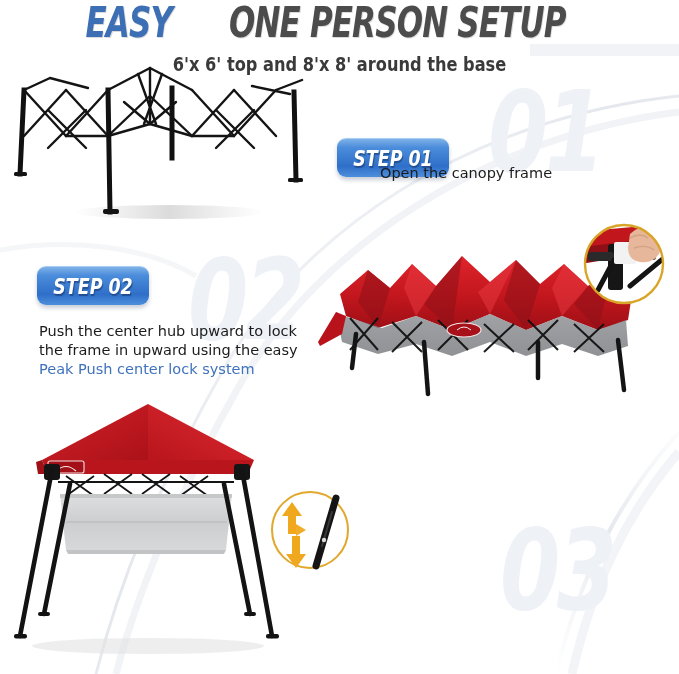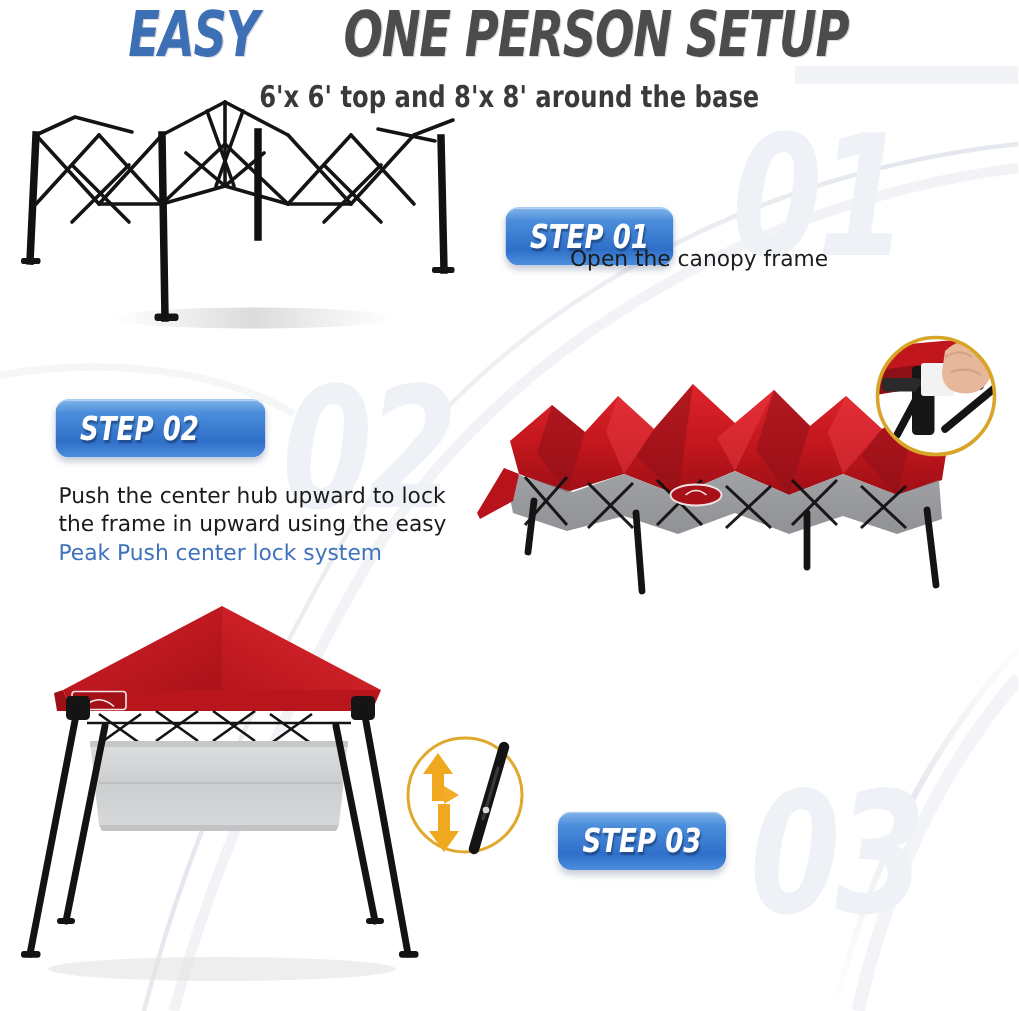--- a/index.html
+++ b/index.html
@@ -55,21 +55,21 @@
   .badge-label{
     position:absolute;left:0;top:0;width:112px;height:38px;
     display:flex;align-items:center;justify-content:center;
     font-family:"DejaVu Sans Condensed","Liberation Sans",sans-serif;
     font-size:22px;font-weight:bold;font-style:italic;color:#ffffff;
     letter-spacing:0px;transform:scaleX(.88);
     text-shadow:1px 2px 1px rgba(20,50,95,.55);
     white-space:nowrap;
   }
   .b01{left:337px;top:120px;margin-top:18px;}
-  .b02{left:37px;top:266px;padding-left:28px;}
+  .b02{left:37px;top:266px;}
   .b03{left:372px;top:541px;}
 
   
   .body-txt{
     position:absolute;z-index:7;color:#1b1b1b;
     font-family:"DejaVu Sans","Liberation Sans",sans-serif;
     font-size:14.5px;line-height:19px;
   }
   .d01{left:339px;top:164px;width:300px;margin-left:41px;}
   .d02{left:39px;top:322px;width:285px;}
@@ -342,17 +342,14 @@
   <div class="badge b01">
     <div class="badge-label">STEP 01</div>
   </div>
   <div class="body-txt d01">Open the canopy frame</div>
 
   <div class="badge b02">
     <div class="badge-label">STEP 02</div>
   </div>
   <div class="body-txt d02"><span>Push the center hub upward to lock the frame in upward using the easy </span><span class="hl">Peak Push center lock system</span></div>
 
-  <div class="badge b03">
-    <div class="badge-label">STEP 03</div>
-  </div>
 
 </div>
 
 </body></html>

